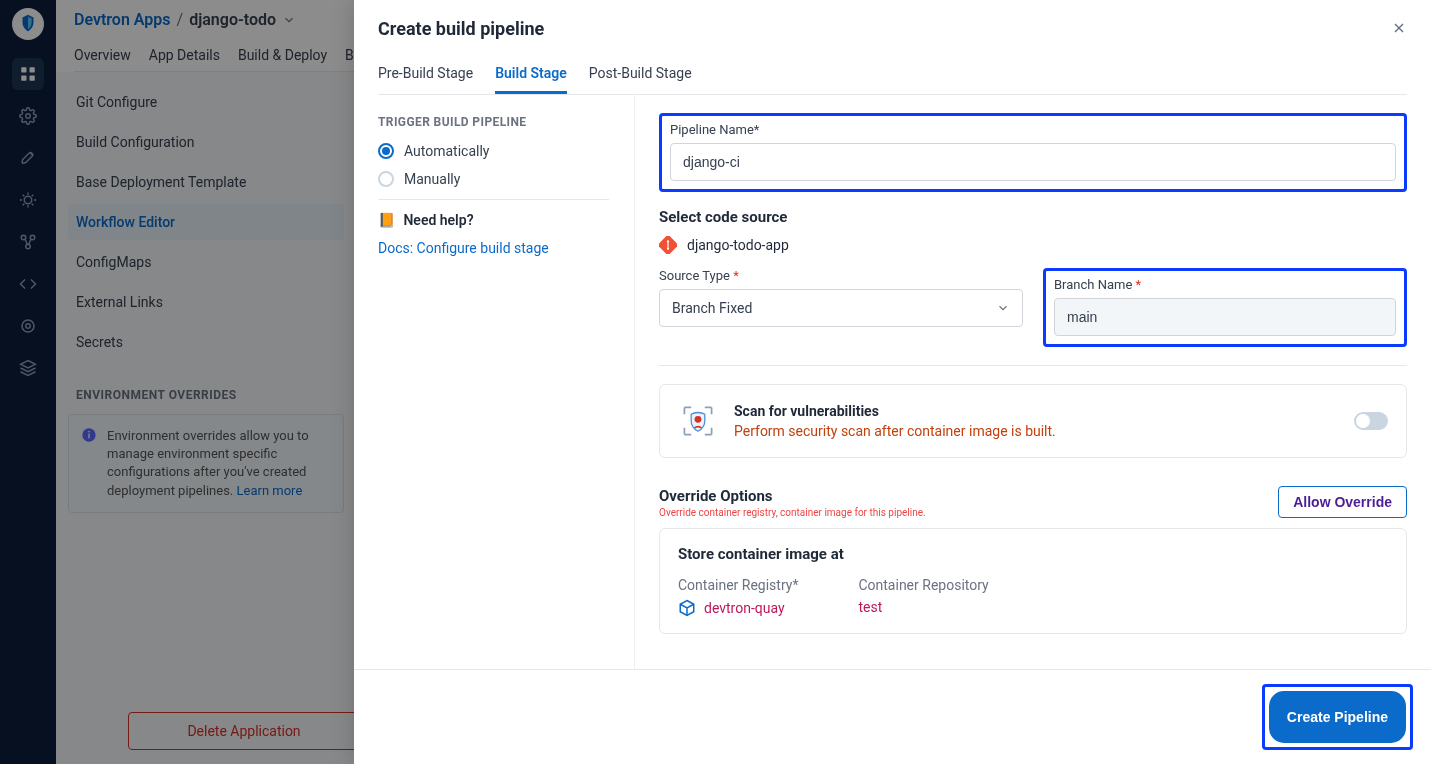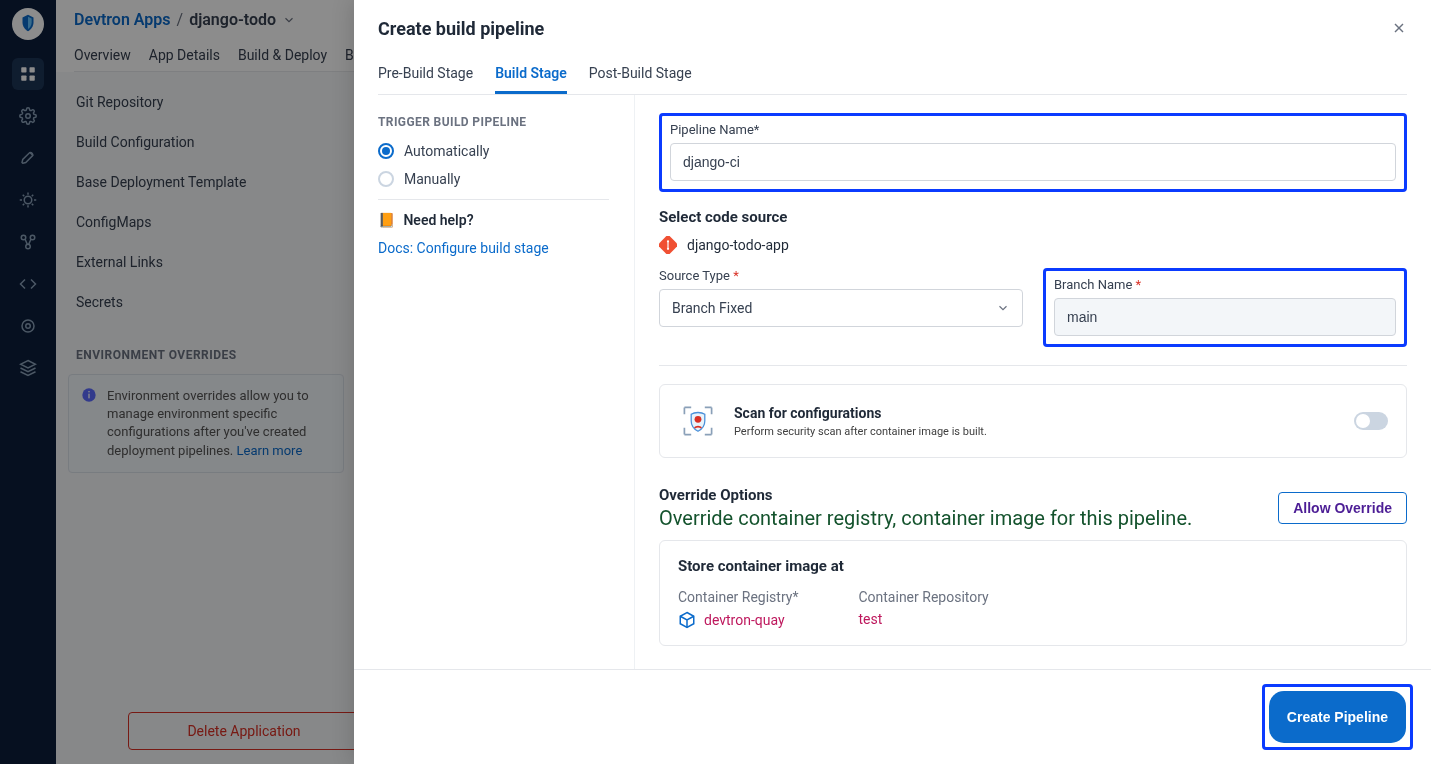--- a/index.html
+++ b/index.html
@@ -72,27 +72,27 @@
   .repo-row .git-icon { width: 18px; height: 18px; }
 
   .two-col { display:flex; gap: 20px; }
   .col { flex: 1; }
 
   .card { border: 1px solid #e5e7eb; border-radius: 6px; padding: 16px 18px; margin-top: 10px; }
   .scan-card { display:flex; align-items:center; gap: 16px; }
   .scan-card .icon-wrap { width: 40px; height: 40px; display:flex; align-items:center; justify-content:center; }
   .scan-card .txt { flex: 1; }
   .scan-card .title { font-size: 14px; font-weight: 700; margin-bottom: 4px; }
-  .scan-card .desc { font-size: 11px; color: #404040; }
+  .scan-card .desc { font-size: 14px; color: #c2410c; }
   .toggle { width: 34px; height: 18px; border-radius: 10px; background: #cbd5e1; position: relative; cursor:pointer; flex:0 0 34px; }
   .toggle::after { content:""; position:absolute; left:2px; top:2px; width:14px; height:14px; background:#fff; border-radius:50%; }
 
   .override-head { display:flex; align-items:center; justify-content:space-between; margin-top: 28px; }
   .override-head .txt .t { font-size: 15px; font-weight: 700; }
-  .override-head .txt .d { font-size: 20px; color: #14532d; margin-top: 2px; }
+  .override-head .txt .d { font-size: 10px; color: #ef4444; margin-top: 2px; }
   .btn-outline { border: 1px solid #0b6bcb; color: #4c1d95; background: #fff; padding: 7px 14px; border-radius: 4px; font-size: 14px; font-weight: 600; cursor:pointer; }
 
   .store-card .t { font-size: 15px; font-weight: 700; margin-bottom: 14px; }
   .store-grid { display:flex; gap: 60px; }
   .store-grid .lbl { font-size: 14px; color: #6b7280; margin-bottom: 6px; }
   .store-grid .val { font-size: 14px; color: #be185d; display:flex; align-items:center; gap:8px; }
 
   .m-foot { border-top: 1px solid #e5e7eb; padding: 14px 18px; display:flex; justify-content:flex-end; }
   .hi-btn-box { border: 3px solid #0b3bff; border-radius: 4px; padding: 4px; }
   .btn-primary { background: #0b6bcb; color: #fff; border: none; padding: 18px 18px; border-radius: 15px; font-size: 14px; font-weight: 600; cursor:pointer; }
@@ -176,23 +176,24 @@
       </div>
       <div class="bg-tabs">
         <div class="t">Overview</div>
         <div class="t">App Details</div>
         <div class="t">Build &amp; Deploy</div>
         <div class="t">B…</div>
       </div>
     </div>
     <div class="bg-body">
       <div class="bg-sidebar">
-        <div class="item">Git Repository</div>
+        <div class="item">Git Configure</div>
         <div class="item">Build Configuration</div>
         <div class="item">Base Deployment Template</div>
+        <div class="item active">Workflow Editor</div>
         <div class="item">ConfigMaps</div>
         <div class="item">External Links</div>
         <div class="item">Secrets</div>
         <div class="sec-title">ENVIRONMENT OVERRIDES</div>
         <div class="bg-callout">
           <svg class="dot" viewBox="0 0 24 24">
               <circle cx="12" cy="12" r="10" fill="#5b6bff"></circle>
               <rect x="11" y="10" width="2" height="7" fill="#fff"></rect>
               <rect x="11" y="6" width="2" height="2" fill="#fff"></rect>
             </svg>
@@ -290,21 +291,21 @@
       <div class="card scan-card">
         <div class="icon-wrap">
           <svg width="34" height="34" viewBox="0 0 40 40">
               <path d="M4 4h8M4 4v8M36 4h-8M36 4v8M4 36h8M4 36v-8M36 36h-8M36 36v-8" stroke="#8aa0b8" stroke-width="2" fill="none"></path>
               <path d="M20 10c5 0 8 2 8 2v8c0 6-4 10-8 12-4-2-8-6-8-12v-8s3-2 8-2z" fill="#e8f3fb" stroke="#4a90d9" stroke-width="1.5"></path>
               <circle cx="20" cy="18" r="4" fill="#d93025"></circle>
               <path d="M16 28c2-2 6-2 8 0" stroke="#d93025" stroke-width="2" fill="none"></path>
             </svg>
         </div>
         <div class="txt">
-          <div class="title">Scan for configurations</div>
+          <div class="title">Scan for vulnerabilities</div>
           <div class="desc">Perform security scan after container image is built.</div>
         </div>
         <div class="toggle"></div>
       </div>
 
       <div class="override-head">
         <div class="txt">
           <div class="t">Override Options</div>
           <div class="d">Override container registry, container image for this pipeline.</div>
         </div>

